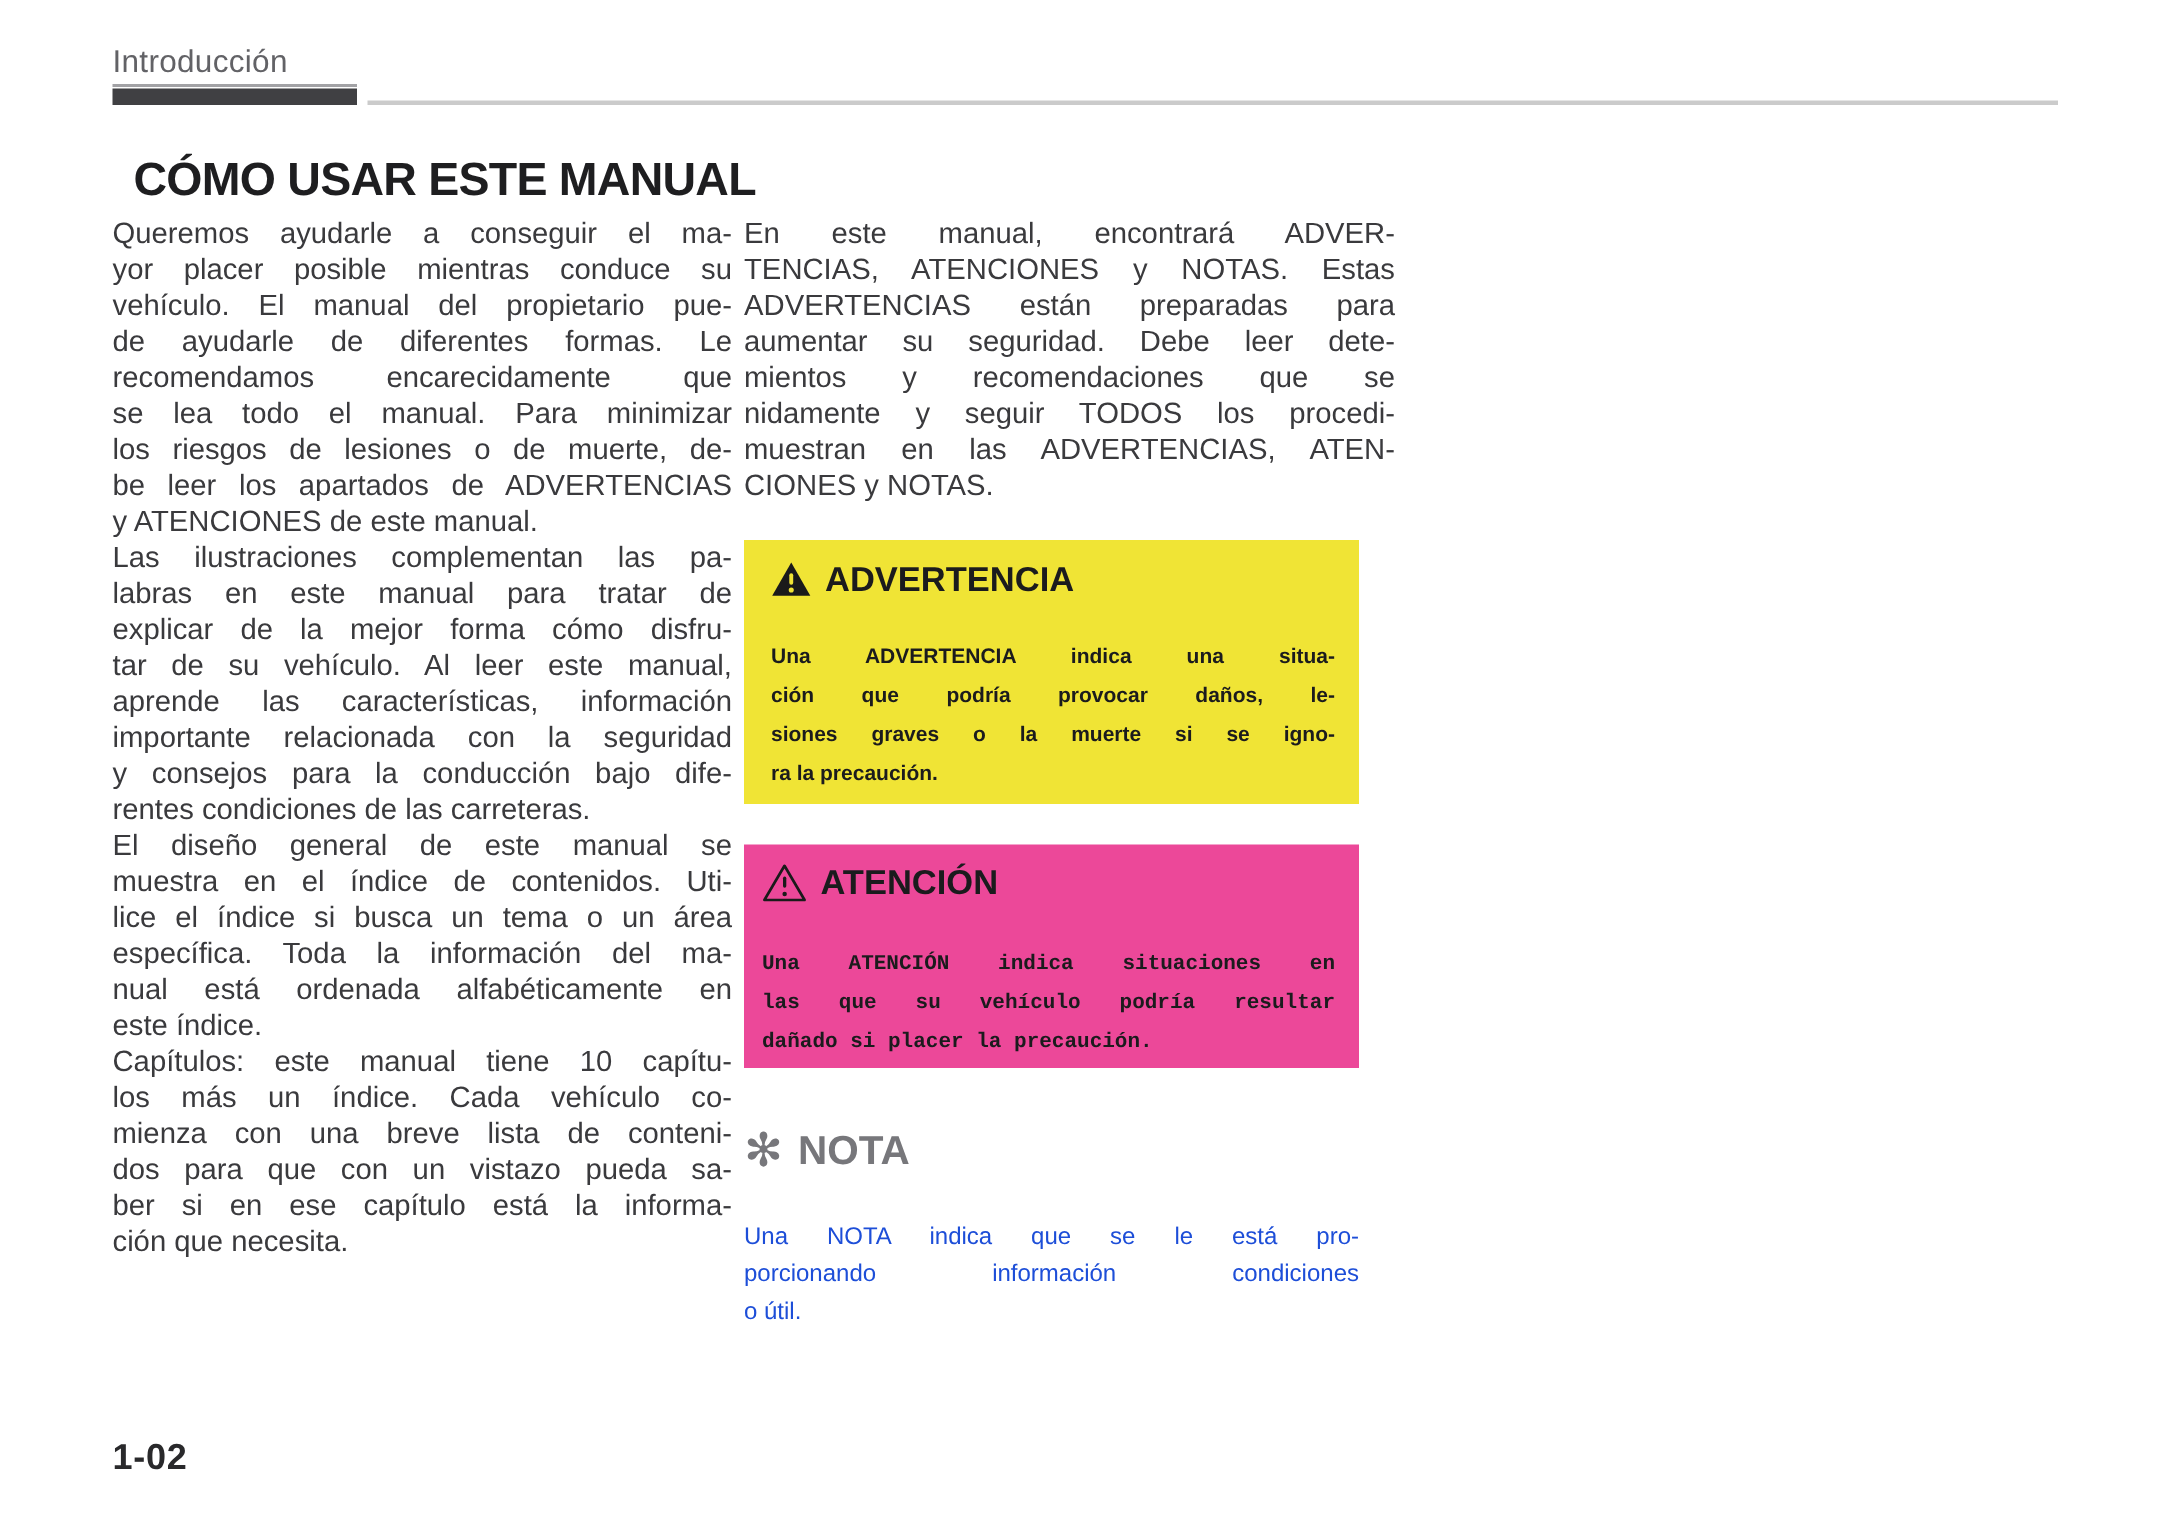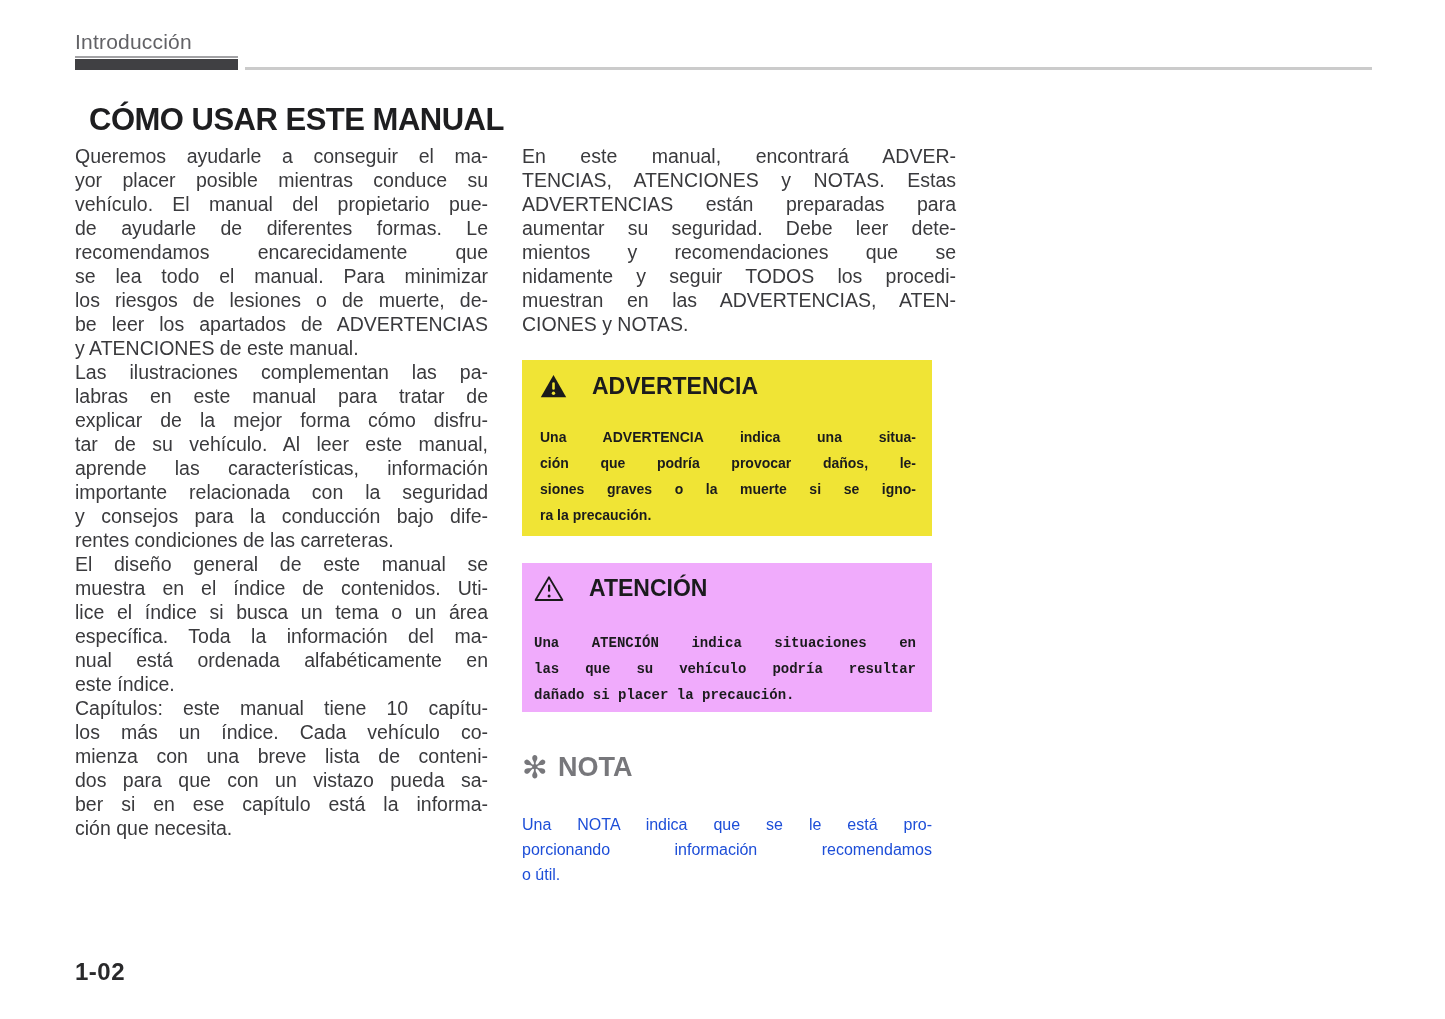--- a/index.html
+++ b/index.html
@@ -32,31 +32,31 @@
   }
   .page-title {
     position: absolute; left: 74px; top: 87px; margin: 15px;
     font-size: 31px; font-weight: bold; color: #1e1e20; letter-spacing: -0.5px;
     white-space: nowrap;
   }
 
   
   .col { position: absolute; top: 144px; font-size: 19.5px; line-height: 24px; }
   .col-left  { left: 75px;  width: 413px; }
-  .col-right { left: 522px; width: 434px; }
+  .col-right { left: 496px; width: 434px; }
   .body-par { margin: 0; }
   .tl { text-align: justify; text-align-last: justify; }
   .tl:last-child { text-align-last: left; }
 
   
   .warn-box { box-sizing: border-box; width: 410px; }
   .box-advertencia { margin-top: 24px; height: 176px; padding: 13px 16px 0 18px; }
   .box-atencion    { margin-top: 27px; height: 149px; padding: 12px 16px 0 18px; }
   .box-title {
-    display: flex; align-items: center; gap: 25px;
+    display: flex; align-items: center; gap: 9px;
     font-size: 23px; font-weight: bold; color: #1b1b1d;
     line-height: 27px; white-space: nowrap;
   }
   .box-icon { display: inline-flex; align-items: center; }
   .box-body {
     font-size: 14px; font-weight: bold; line-height: 26px; color: #1b1b1d;
   }
   .box-advertencia .box-body { margin-top: 24px; }
   .box-atencion    .box-body { margin-top: 28px; font-family: Liberation Mono, monospace; }
 
@@ -155,21 +155,21 @@
         <span>ADVERTENCIA</span>
       </div>
       <div class="box-body">
           <div class="tl">Una ADVERTENCIA indica una situa-</div>
           <div class="tl">ción que podría provocar daños, le-</div>
           <div class="tl">siones graves o la muerte si se igno-</div>
           <div class="tl">ra la precaución.</div>
         </div>
     </section>
 
-    <section class="warn-box box-atencion" style="background-color: #f0abfc; padding-left: 12px;">
+    <section class="warn-box box-atencion" style="background-color: #ec4899; padding-left: 12px;">
       <div class="box-title">
         <span class="box-icon">
           <svg width="30" height="27" viewBox="0 0 30 27" aria-hidden="true">
             <path d="M15 2.2 L28.4 25 H1.6 Z" fill="none" stroke="#1a1a1a" stroke-width="1.8" stroke-linejoin="round"></path>
             <rect x="14" y="9.4" width="2.2" height="7.4" rx="1.1" fill="#1a1a1a"></rect>
             <circle cx="15.1" cy="21" r="1.5" fill="#1a1a1a"></circle>
           </svg>
         </span>
         <span>ATENCIÓN</span>
       </div>
@@ -180,21 +180,21 @@
         </div>
     </section>
 
     <section class="nota-section">
       <div class="nota-title">
         <span class="nota-asterisk">✻</span>
         <span>NOTA</span>
       </div>
       <div class="nota-body">
           <div class="tl">Una NOTA indica que se le está pro-</div>
-          <div class="tl">porcionando información recomendamos</div>
+          <div class="tl">porcionando información condiciones</div>
           <div class="tl">o útil.</div>
         </div>
     </section>
   </div>
 
   <div class="page-number">1-02</div>
 
 </div>
 
 </body></html>

